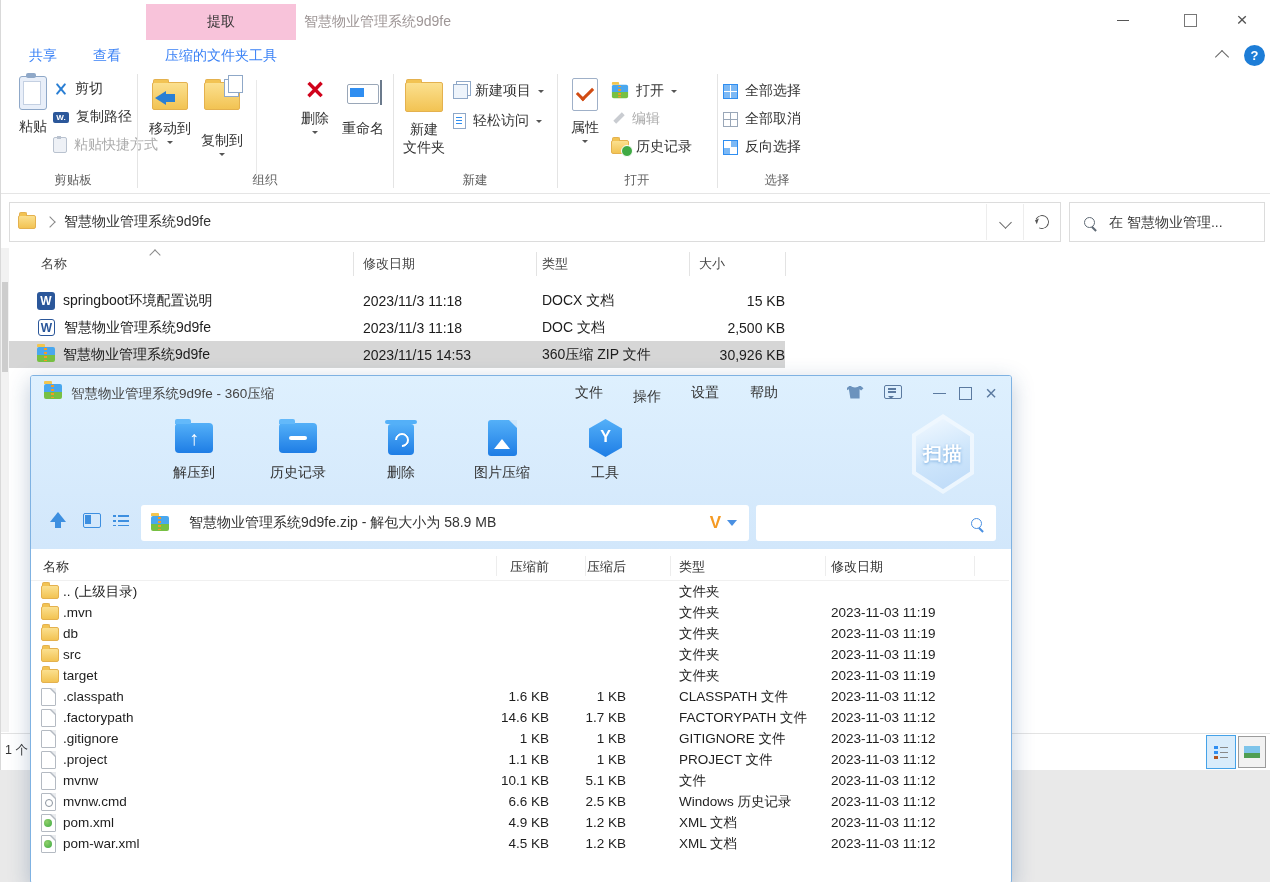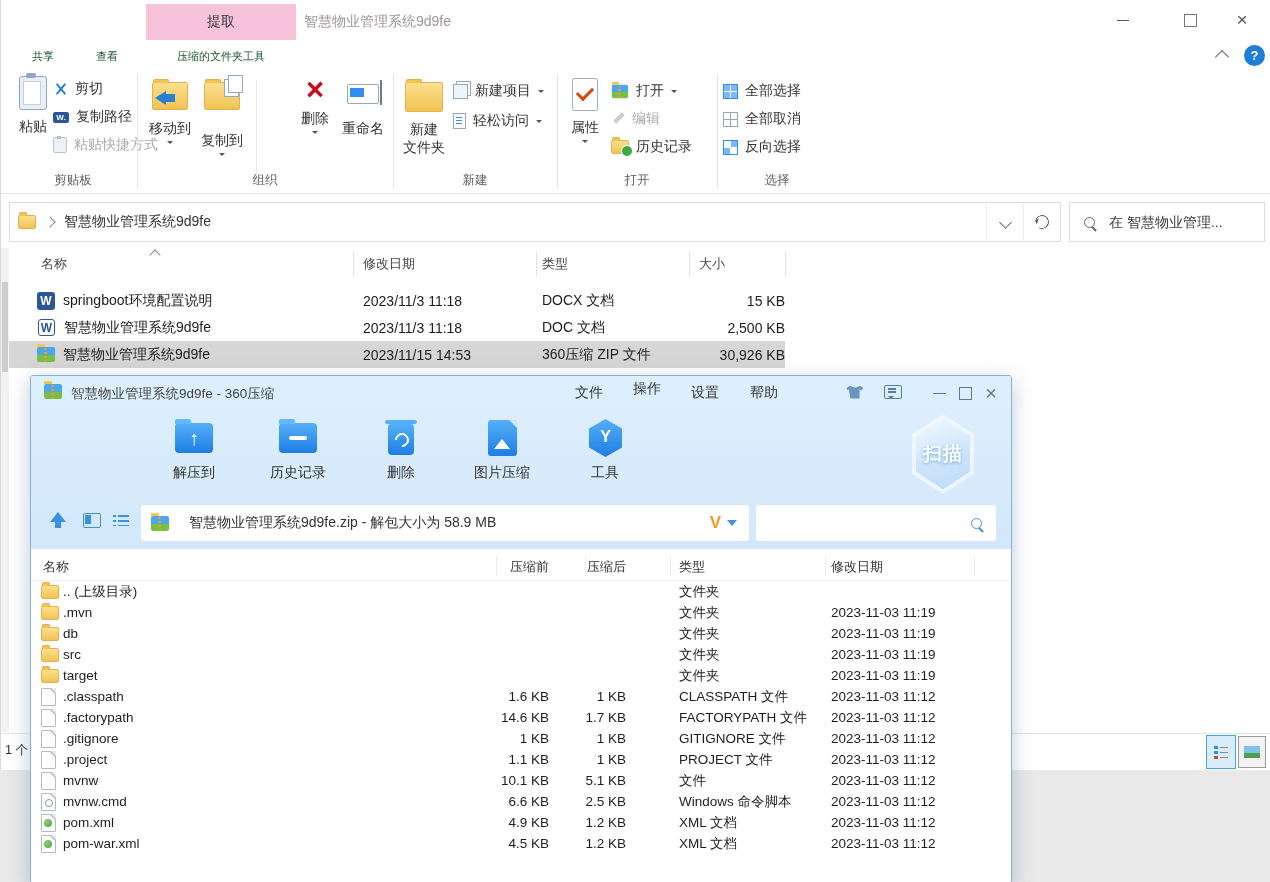--- a/index.html
+++ b/index.html
@@ -5,21 +5,21 @@
   html,body{margin:0;padding:0}
   body{font-family:"Liberation Sans","DejaVu Sans",sans-serif;background:#e9e9e9}
   .screen{position:relative;width:1270px;height:882px;overflow:hidden;background:#e9e9e9}
   .r{position:absolute}
   .nw{white-space:nowrap}
 
   
   .explorer{left:0;top:0;width:1270px;height:770px;background:#fff;border-left:1px solid #d9d9d9}
   .exp-title{font-size:14px;color:#9e9696}
   .pink-tab{background:#f8c3da;color:#333;font-size:14px;display:flex;align-items:center;justify-content:center}
-  .tab{font-size:11px;color:#14532d;display:flex;align-items:center;justify-content:center}
+  .tab{font-size:14px;color:#3b82f6;display:flex;align-items:center;justify-content:center}
   .winbtn{color:#555;font-size:15px;display:flex;align-items:center;justify-content:center;width:18px;height:18px}
   .minbar{width:12px;border-bottom:1px solid #555;height:1px}
   .maxbox{width:11px;height:11px;border:1px solid #777}
   .closex{font-size:19px;color:#555;line-height:12px}
   .helpq{width:21px;height:21px;border-radius:50%;background:#1d7dd7;color:#fff;font-size:13px;font-weight:700;display:flex;align-items:center;justify-content:center}
   .chev-up{width:9px;height:9px;border-left:1.5px solid #666;border-top:1.5px solid #666;transform:rotate(45deg)}
   .chev-right{width:7px;height:7px;border-right:1.5px solid #888;border-top:1.5px solid #888;transform:rotate(45deg)}
   .chev-down{width:8px;height:8px;border-left:1.5px solid #666;border-bottom:1.5px solid #666;transform:rotate(-45deg)}
 
   .ribbon-sep{width:1px;background:#e4e4e4;top:74px;height:114px}
@@ -372,21 +372,21 @@
   </div>
 
   <div class="r" style="left:0;top:771px;width:1270px;height:111px;background:#e9e9e9"></div>
 
   <div class="r zipwin">
     <div class="r zchrome"></div>
 
     <div class="r zipico" style="left:13px;top:8px"></div>
     <div class="r ztitle nw" style="left:40px;top:9px">智慧物业管理系统9d9fe - 360压缩</div>
     <div class="r zmenu" style="left:544px;top:8px">文件</div>
-    <div class="r zmenu" style="left:602px;top:4px">操作</div>
+    <div class="r zmenu" style="left:602px;top:12px">操作</div>
     <div class="r zmenu" style="left:660px;top:8px">设置</div>
     <div class="r zmenu" style="left:719px;top:8px">帮助</div>
     <div class="r zwinbtn" style="left:815px;top:7px">
         <span class="shirt"></span>
       </div>
     <div class="r zwinbtn" style="left:853px;top:7px">
         <span class="bubble"></span>
       </div>
     <div class="r zwinbtn" style="left:899px;top:8px">
         <span class="zminbar"></span>
@@ -537,21 +537,21 @@
       <span class="zcell-before">10.1 KB</span>
       <span class="zcell-after">5.1 KB</span>
       <span class="zcell-type">文件</span>
       <span class="zcell-date">2023-11-03 11:12</span>
     </div>
     <div class="zrow" style="top:415px">
       <span class="zico docico cmd"></span>
       <span class="zname">mvnw.cmd</span>
       <span class="zcell-before">6.6 KB</span>
       <span class="zcell-after">2.5 KB</span>
-      <span class="zcell-type">Windows 命令脚本</span>
+      <span class="zcell-type">Windows 历史记录</span>
       <span class="zcell-date">2023-11-03 11:12</span>
     </div>
     <div class="zrow" style="top:436px">
       <span class="zico docico xml"></span>
       <span class="zname">pom.xml</span>
       <span class="zcell-before">4.9 KB</span>
       <span class="zcell-after">1.2 KB</span>
       <span class="zcell-type">XML 文档</span>
       <span class="zcell-date">2023-11-03 11:12</span>
     </div>

